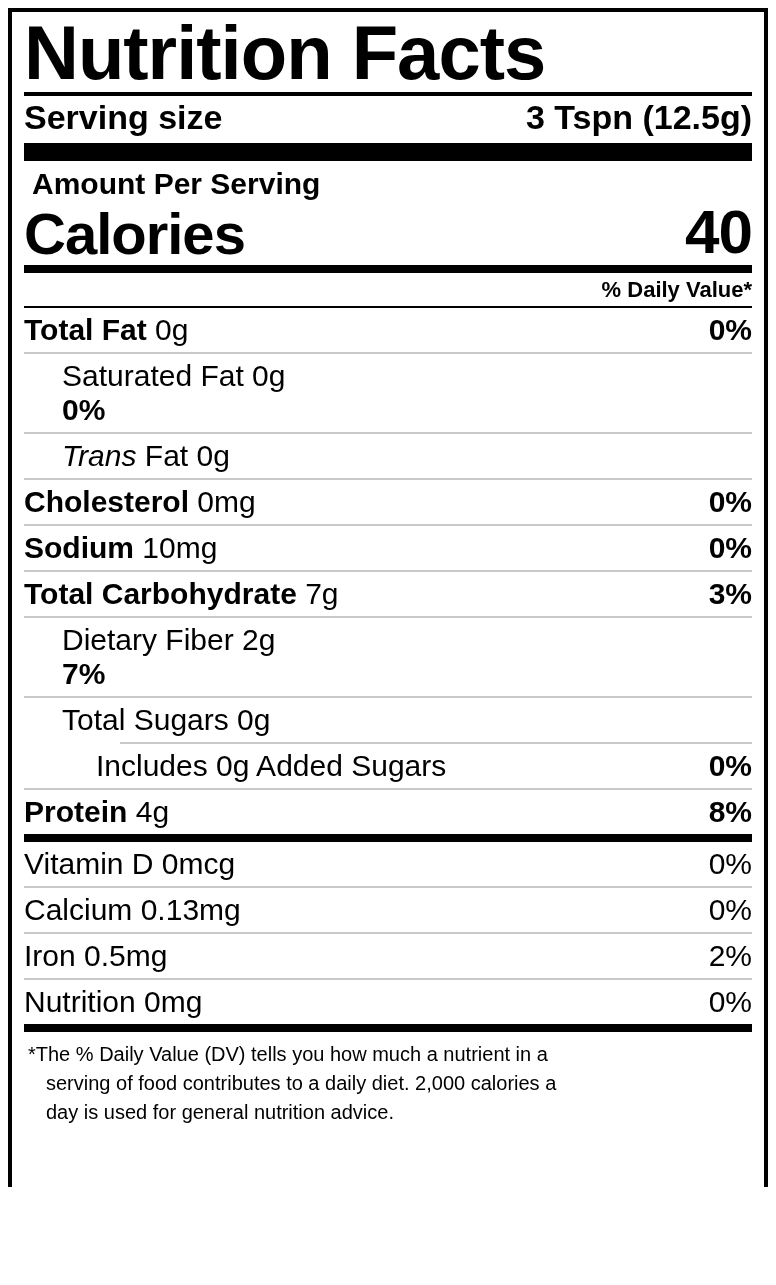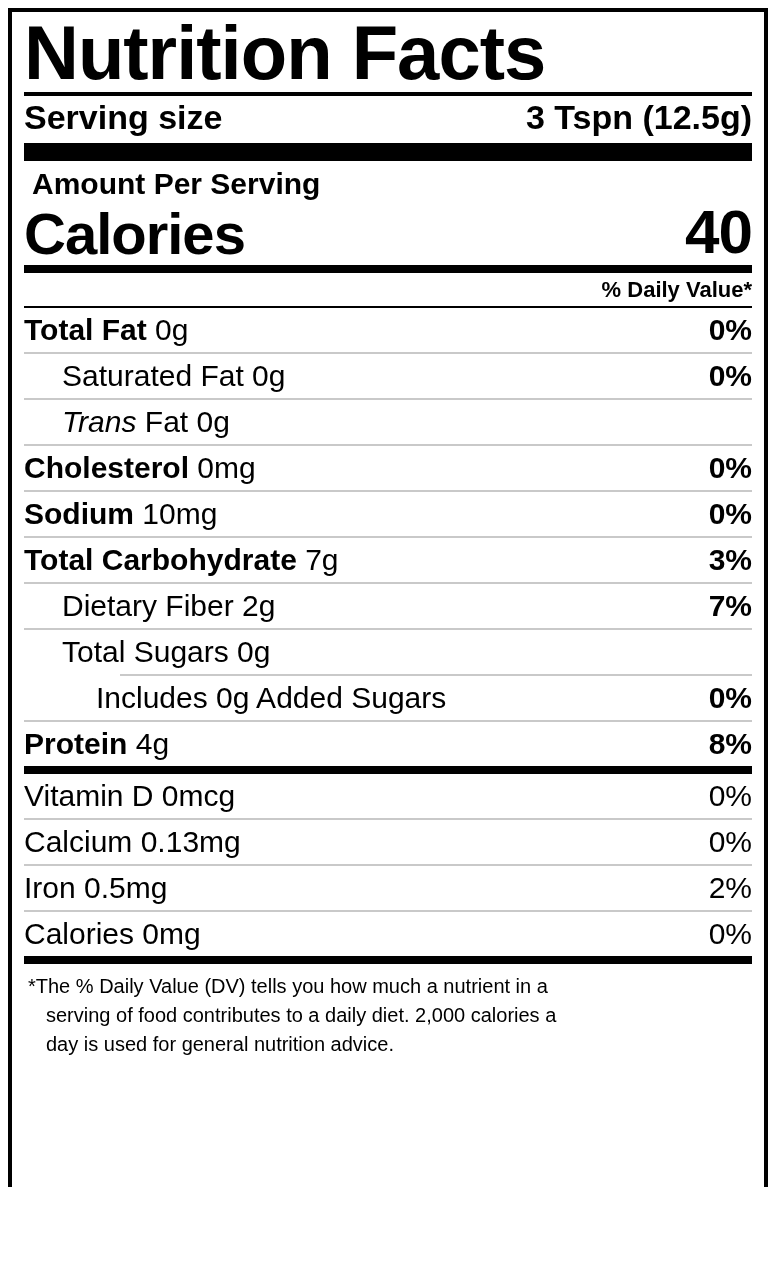--- a/index.html
+++ b/index.html
@@ -92,21 +92,21 @@
   .row {
     display: flex;
     justify-content: space-between;
     align-items: baseline;
     font-size: 30px;
     padding: 5px 0 5px 0;
   }
   .row .name { font-weight: normal; }
   .row .name b { font-weight: bold; }
   .row .pct { font-weight: bold; }
-  .indent1 { padding-left: 38px; }
+  .indent1 { padding-left: 38px; flex-direction: column; }
   .indent2 { padding-left: 72px; gap: 32px; }
   .italic { font-style: italic; }
 
   .sub-rule {
     border-top: 2px solid #c9c9c9;
     margin-left: 0;
   }
   .sub-rule-ind {
     border-top: 2px solid #c9c9c9;
     margin-left: 96px;
@@ -222,21 +222,21 @@
     </div>
     <div class="sub-rule"></div>
 
     <div class="row">
       <span class="name">Iron 0.5mg</span>
       <span>2%</span>
     </div>
     <div class="sub-rule"></div>
 
     <div class="row">
-      <span class="name">Calories 0mg</span>
+      <span class="name">Nutrition 0mg</span>
       <span>0%</span>
     </div>
 
     <div class="rule-med"></div>
 
     <div class="footnote">
       <span>*The % Daily Value (DV) tells you how much a nutrient in a</span>
       <span class="ind">serving of food contributes to a daily diet. 2,000 calories a</span>
       <span class="ind">day is used for general nutrition advice.</span>
     </div>

